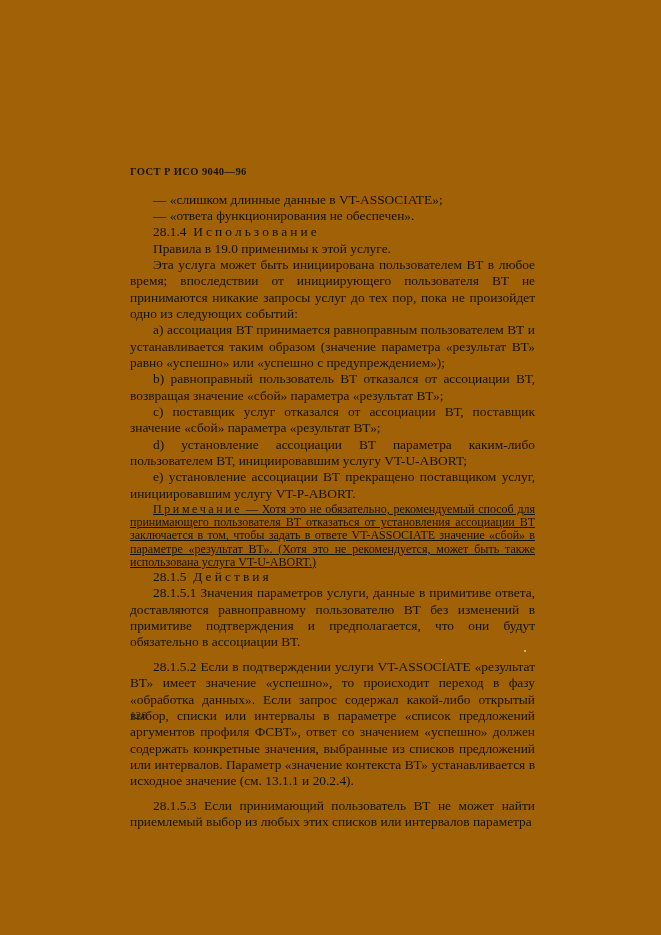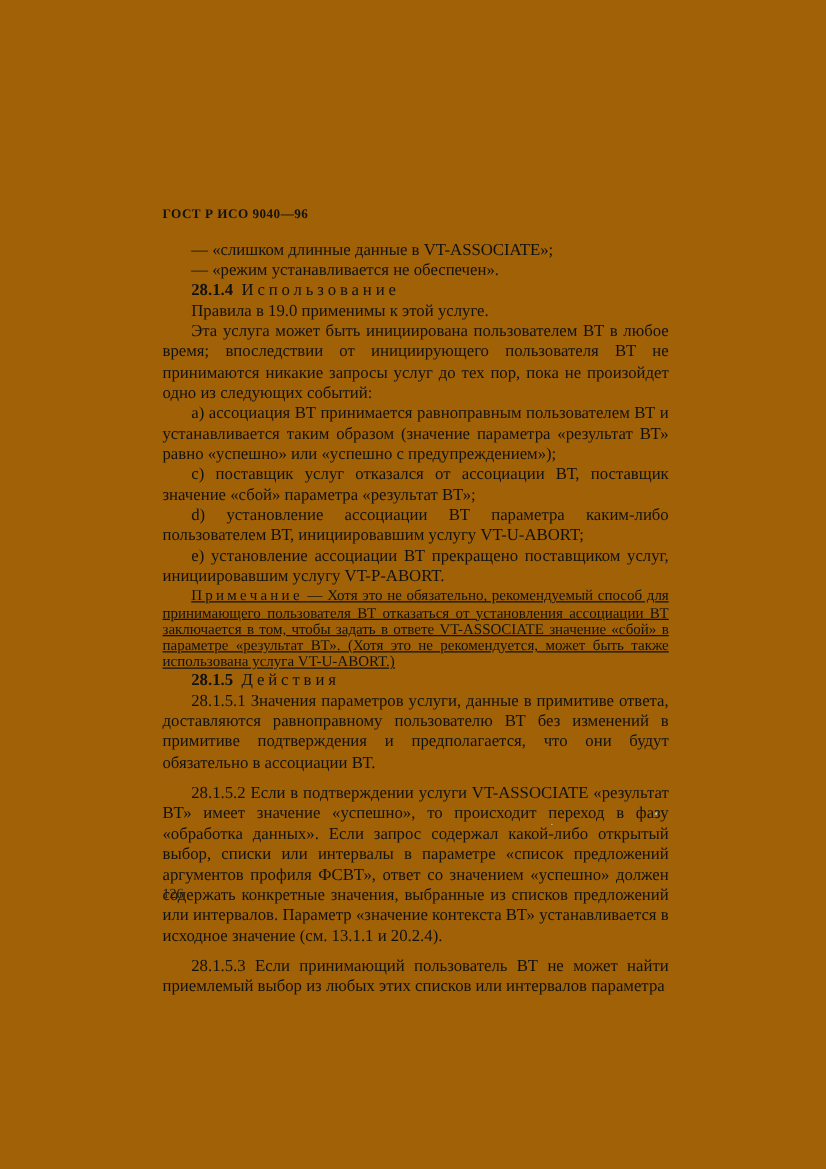--- a/index.html
+++ b/index.html
@@ -63,21 +63,20 @@
     line-height: 16.35px;
     text-indent: 23px;
     margin: 0;
     color: #111111;
   }
   .spaced {
     letter-spacing: 3.1px;
   }
   .head-num {
     letter-spacing: 0;
-    font-weight: bold;
   }
   
   .note {
     font-size: 12px;
     line-height: 13.2px;
     text-align: justify;
     margin: 1px 0 0 0;
     color: #111111;
     text-decoration: underline;
   }
@@ -109,32 +108,33 @@
 <body>
 
 <div class="page">
 
   <div class="content">
 
     <div class="running-head">ГОСТ Р ИСО 9040—96</div>
 
     <p class="body-text dash-line">— «слишком длинные данные в VT-ASSOCIATE»;</p>
 
-    <p class="body-text dash-line">— «режим устанавливается не обеспечен».</p>
+    <p class="body-text dash-line">— «ответа функционирования не обеспечен».</p>
 
     <p class="clause-head">
       <span class="head-num">28.1.4</span><span>&nbsp; </span><span class="spaced">Использование</span>
     </p>
 
     <p class="body-text indent">Правила в 19.0 применимы к этой услуге.</p>
 
     <p class="body-text indent">Эта услуга может быть инициирована пользователем ВТ в любое время; впоследствии от инициирующего пользователя ВТ не принимаются никакие запросы услуг до тех пор, пока не произойдет одно из следующих событий:</p>
 
     <p class="body-text indent">а) ассоциация ВТ принимается равноправным пользователем ВТ и устанавливается таким образом (значение параметра «результат ВТ» равно «успешно» или «успешно с предупреждением»);</p>
 
+    <p class="body-text indent">b) равноправный пользователь ВТ отказался от ассоциации ВТ, возвращая значение «сбой» параметра «результат ВТ»;</p>
 
     <p class="body-text indent">с) поставщик услуг отказался от ассоциации ВТ, поставщик значение «сбой» параметра «результат ВТ»;</p>
 
     <p class="body-text indent">d) установление ассоциации ВТ параметра каким-либо пользователем ВТ, инициировавшим услугу VT-U-ABORT;</p>
 
     <p class="body-text indent">е) установление ассоциации ВТ прекращено поставщиком услуг, инициировавшим услугу VT-P-ABORT.</p>
 
     <p class="note note-first">
       <span class="note-label">Примечание</span><span>&nbsp;</span><span>— Хотя это не обязательно, рекомендуемый способ для принимающего пользователя ВТ отказаться от установления ассоциации ВТ заключается в том, чтобы задать в ответе  VT-ASSOCIATE значение «сбой» в параметре «результат ВТ». (Хотя это не рекомендуется, может быть также использована услуга VT-U-ABORT.)</span>
     </p>

